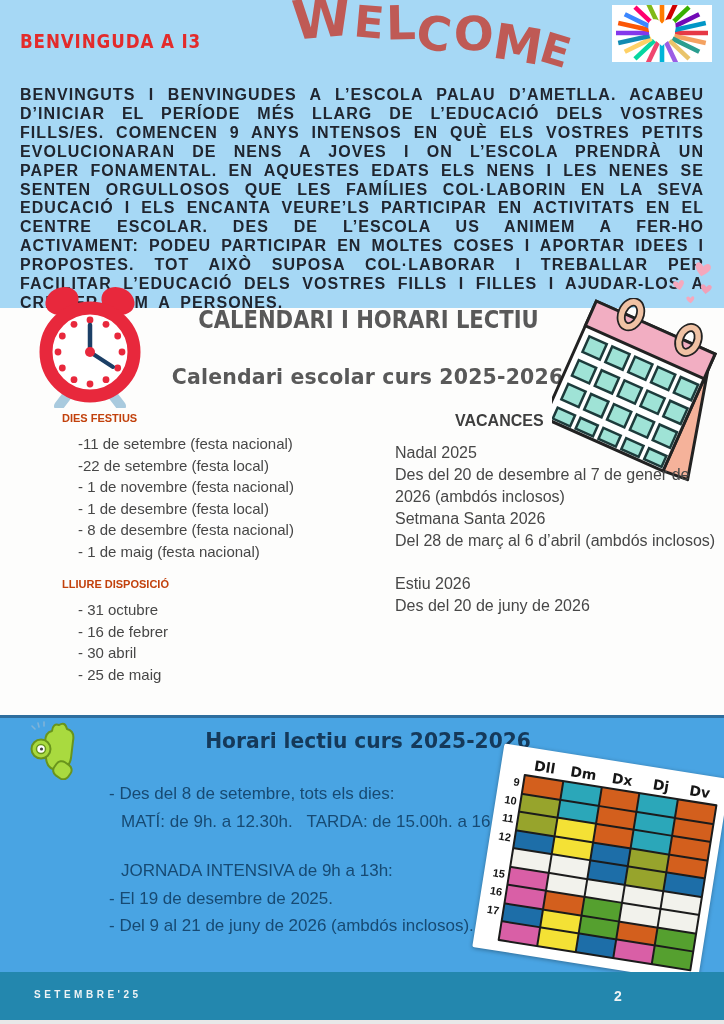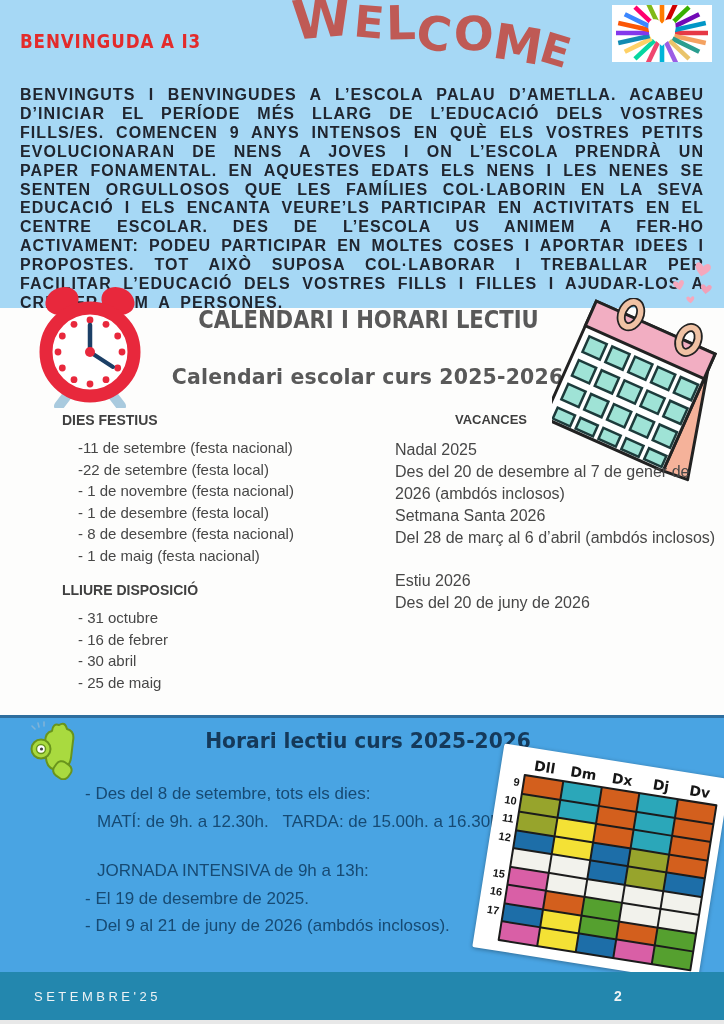--- a/index.html
+++ b/index.html
@@ -32,49 +32,49 @@
 
   
   .clock{position:absolute;left:32px;top:282px;}
   .cal-illus{position:absolute;left:552px;top:298px;}
   .h-gray{position:absolute;left:0;right:0;margin:auto;width:fit-content;color:#595959;
     font-family:"DejaVu Sans",sans-serif;font-weight:800;white-space:nowrap;}
   .h1g{top:306px;font-size:24px;transform:scaleX(.88);}
   .h2g{top:364px;font-size:22px;transform:scaleX(.93);letter-spacing:.2px;}
   .col-left{position:absolute;left:58px;top:412px;width:330px;color:#474747;}
   .col-right{position:absolute;left:395px;top:412px;width:322px;color:#474747;}
-  .list-title{font-weight:700;font-size:14px;color:#404040;margin:0 0 9px 4px;}
+  .list-title{font-weight:700;font-size:11px;color:#c2410c;margin:0 0 9px 4px;}
   .list-title.second{margin-top:16px;}
   .plain-item{font-size:15px;line-height:21.5px;margin-left:20px;}
-  .vac-title{font-weight:700;font-size:13px;color:#3e3e3e;margin:0 0 12px 60px;}
+  .vac-title{font-weight:700;font-size:16px;color:#3e3e3e;margin:0 0 12px 60px;}
   .vac-line{font-size:16px;line-height:22px;}
   .vac-gap{height:21px;}
 
   
   .hand{position:absolute;left:24px;top:718px;}
   .h-bot{position:absolute;left:0;right:0;margin:auto;width:fit-content;top:728px;
     font-size:22px;font-weight:800;color:#15395a;font-family:"DejaVu Sans",sans-serif;transform:scaleX(.92);white-space:nowrap;}
-  .horari-lines{position:absolute;left:85px;top:780px;color:#174a73;font-size:17px;}
+  .horari-lines{position:absolute;left:109px;top:780px;color:#174a73;font-size:17px;}
   .hl{line-height:27.5px;white-space:pre-wrap;}
   .hl.ind{margin-left:12px;}
   .hl.gap{margin-top:22px;}
 
   
   .tt-wrap{position:absolute;left:487px;top:760px;width:228px;transform:rotate(9deg);transform-origin:center;
     background:#fff;border-radius:2px;box-shadow:0 1px 4px rgba(0,0,0,.35);padding:6px 8px 10px 4px;box-sizing:border-box;}
   .tt-grid{display:grid;grid-template-columns:20px repeat(5,1fr);}
   .tt-day{font-family:"DejaVu Sans",sans-serif;font-weight:800;font-size:14px;color:#161616;
     text-align:center;padding:3px 0 2px;}
   .tt-lab{font-size:11px;font-weight:700;color:#161616;text-align:right;padding-right:3px;line-height:18px;}
   .tt-cells{grid-column:2 / span 5;display:grid;grid-template-columns:repeat(5,1fr);
     background:#1b1b1b;gap:2px;padding:2px;border-radius:1px;}
   .tt-cell{height:16.5px;}
 
   
-  .foot-label{position:absolute;left:34px;top:989px;font-size:13px;font-weight:400;letter-spacing:3.5px;color:#eef3f5;}
+  .foot-label{position:absolute;left:34px;top:989px;font-size:10px;font-weight:700;letter-spacing:3.5px;color:#eef3f5;}
   .foot-page{position:absolute;left:614px;top:988px;font-size:14px;font-weight:700;color:#eef3f5;}
 </style>
 </head>
 <body>
 
 <div class="page">
 
   <div class="sec-top"></div>
 
   <div class="main-title">BENVINGUDA A I3</div>

